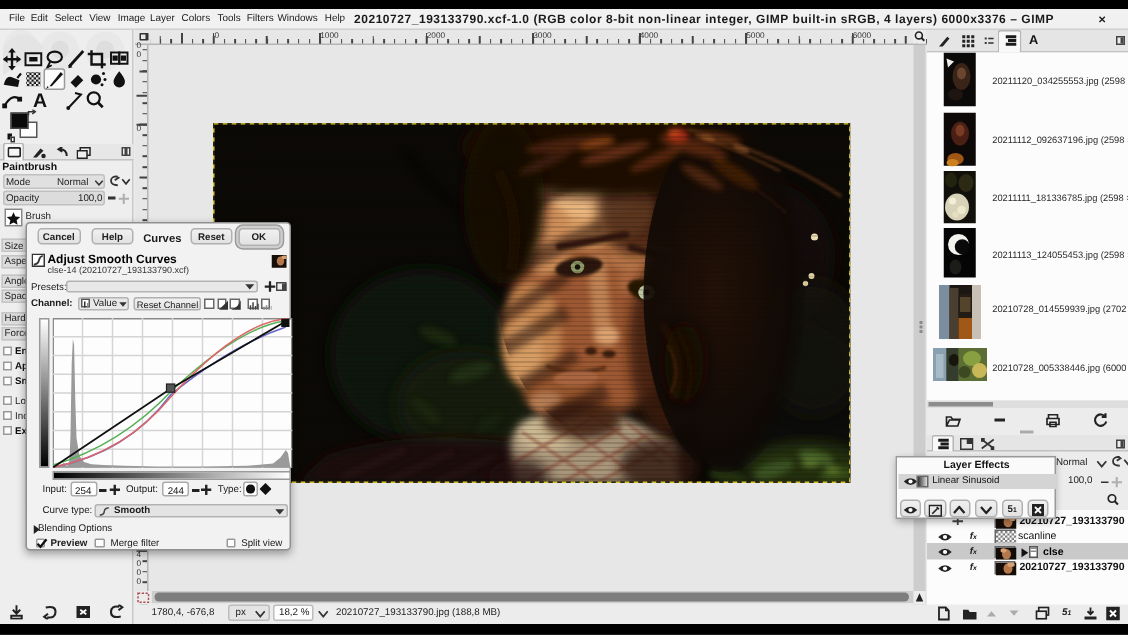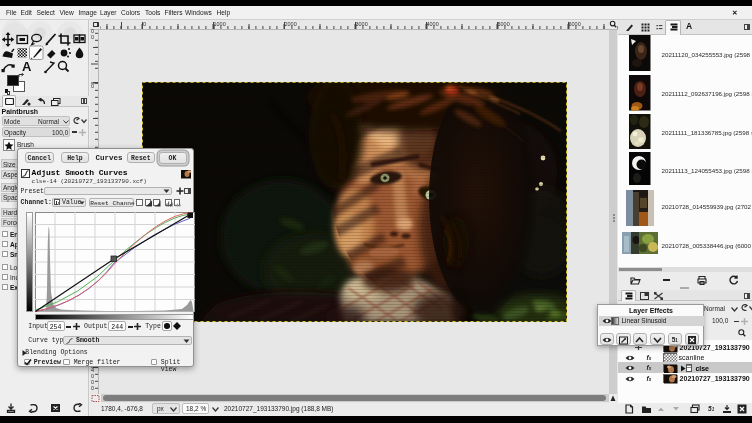--- a/index.html
+++ b/index.html
@@ -25,21 +25,21 @@
 #scan { left:52px; top:62.5px; width:425px; height:240px; background:repeating-linear-gradient(180deg, rgba(15,8,4,0.16) 0 1px, rgba(0,0,0,0) 1px 3px); }
 
 #vsb { left:519px; top:10px; width:7.5px; height:374px; background:#cdcdcd; }
 #hsb { left:11px; top:374px; width:508px; height:8.5px; background:#cdcdcd; }
 #hsbh { left:2px; top:1px; width:503px; height:6.5px; background:#7d7d7d; border-radius:3px; position:absolute;}
 
 #statusbar { left:0; top:383px; width:528px; height:13px; background:#ececec; font-size:6.5px; color:#222; }
 
 #dock { left:618px; top:0; width:134px; height:396px; background:#ececec; }
 
-#curves { left:17px; top:128px; width:177px; height:219px; background:#f2f2f2; border:1px solid #909090; border-radius:3px; box-shadow:0 2px 6px rgba(0,0,0,.35); font-size:6.5px; color:#1a1a1a;font-family:Liberation Mono, monospace; }
+#curves { left:17px; top:128px; width:177px; height:219px; background:#f2f2f2; border:1px solid #909090; border-radius:3px; box-shadow:0 2px 6px rgba(0,0,0,.35); font-size:6.5px; color:#1a1a1a; }
 #fxpopup { left:596.5px; top:284.5px; width:107px; height:41.5px; background:#fafafa; border:1px solid #9a9a9a; box-shadow:0 2px 5px rgba(0,0,0,.3); }
 .btn { position:absolute; background:linear-gradient(#f0f0f0,#e2e2e2); border:1px solid #b0b0b0; border-radius:3px; font-size:6.5px; font-weight:bold; color:#222; text-align:center; }
 .t6d { font-size:6.2px; color:#2a2a2a; white-space:nowrap; }
 .lrow { left:0; width:134px; height:10px; }
 .lthumb { width:13.5px; height:8.5px; border:0.5px solid #666; }
 .fx { font-size:6.5px; font-style:italic; font-weight:bold; color:#222; }
 .cbox { position:absolute; width:6.5px; height:6.5px; background:#fdfdfd; border:1px solid #999; border-radius:1px; }
 .spin { position:absolute; background:#fff; border:1px solid #ababab; border-radius:2px; font-size:6.5px; text-align:center; color:#111; }
 </style>
 </head>
@@ -50,20 +50,21 @@
     <span style="left:20.5px;">Edit</span>
     <span style="left:36.5px;">Select</span>
     <span style="left:59.5px;">View</span>
     <span style="left:78.5px;">Image</span>
     <span style="left:100px;">Layer</span>
     <span style="left:121px;">Colors</span>
     <span style="left:145px;">Tools</span>
     <span style="left:164.5px;">Filters</span>
     <span style="left:185px;">Windows</span>
     <span style="left:216.5px;">Help</span>
+    <span style="left:236px;font-weight:bold;font-size:8px;letter-spacing:0.36px;top:2.4px;">20210727_193133790.xcf-1.0 (RGB color 8-bit non-linear integer, GIMP built-in sRGB, 4 layers) 6000x3376 – GIMP</span>
     <span style="left:732px;font-weight:bold;">✕</span>
   </div>
   <div class="abs" id="work">
     <div class="abs" id="toolbox">
       <svg class="abs" style="left:0;top:0;" width="89" height="75" viewBox="0 0 89 75">
 
         <g fill="#e8e8e8">
           <circle cx="14" cy="12" r="12"></circle>
             <circle cx="40" cy="14" r="13"></circle>
             <circle cx="70" cy="14" r="13"></circle>

